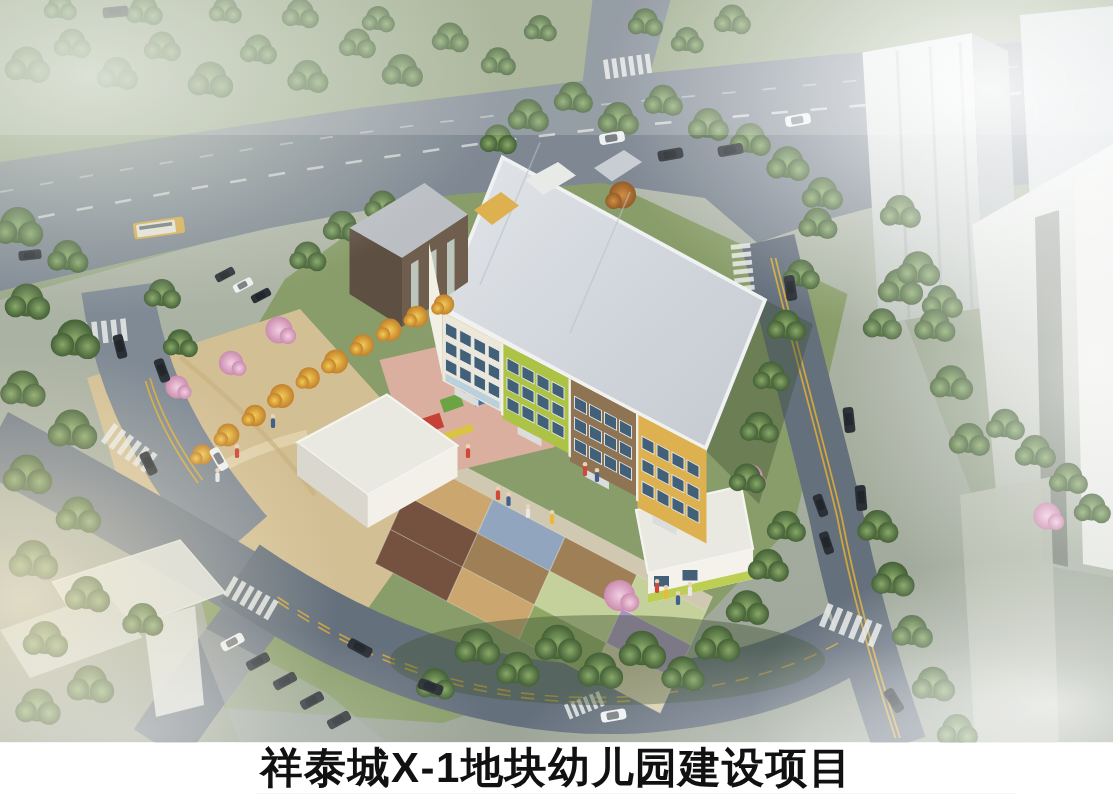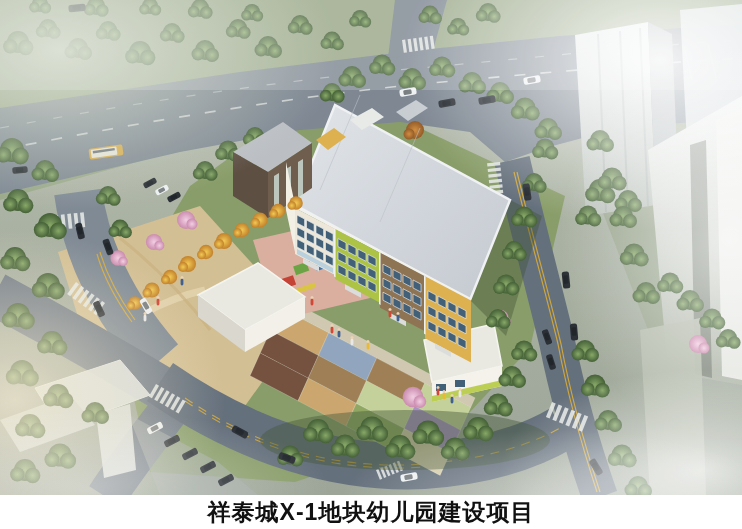--- a/index.html
+++ b/index.html
@@ -1,21 +1,21 @@
 <!DOCTYPE html>
 <html><head>
 <meta charset="utf-8">
 <style>
   html,body{margin:0;padding:0;background:#e9e9e9;}
   .stage{position:relative;width:742px;height:529px;overflow:hidden;background:#fff;
          font-family:"Liberation Sans","DejaVu Sans",sans-serif;}
   .render{display:block;width:742px;height:495px;}
   .caption{position:absolute;left:0;bottom:0;width:742px;height:34px;background:#ffffff;
            display:flex;align-items:center;justify-content:center;}
-  .caption span{font-size:23px;font-weight:bold;color:#111;letter-spacing:1px;line-height:34px;}
+  .caption span{font-size:28px;font-weight:bold;color:#111;letter-spacing:1px;line-height:34px;}
 </style>
 </head>
 <body>
 
 <div class="stage">
 <svg class="render" viewBox="0 0 742 495" xmlns="http://www.w3.org/2000/svg">
 <defs>
   <linearGradient id="bgG" x1="0" y1="0" x2="0" y2="1">
     <stop offset="0" stop-color="#bcc2b2"></stop>
           <stop offset="0.45" stop-color="#a7afa0"></stop>

